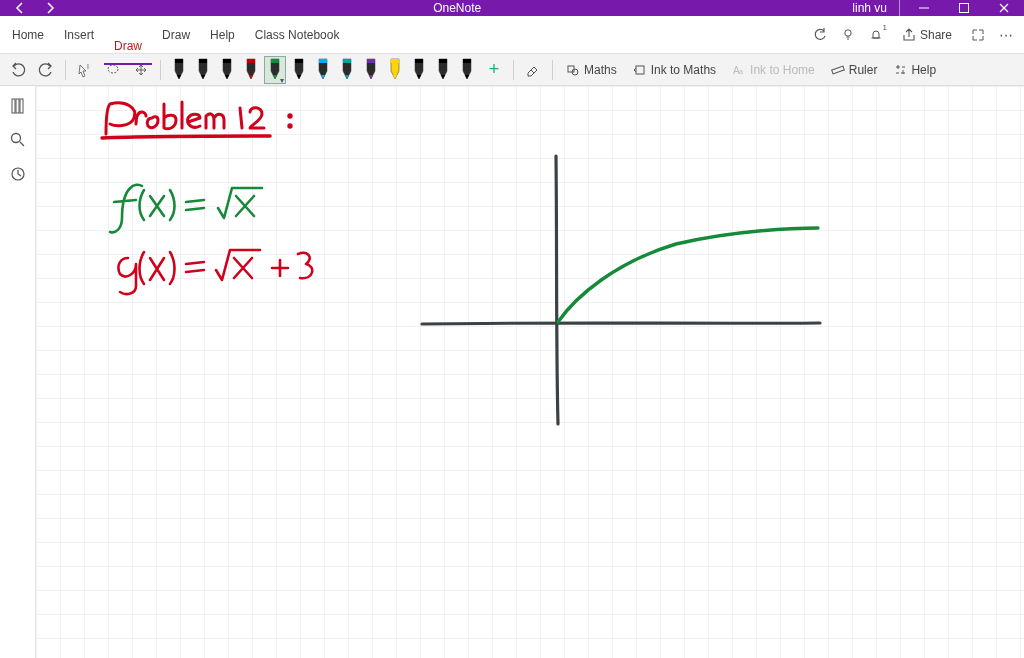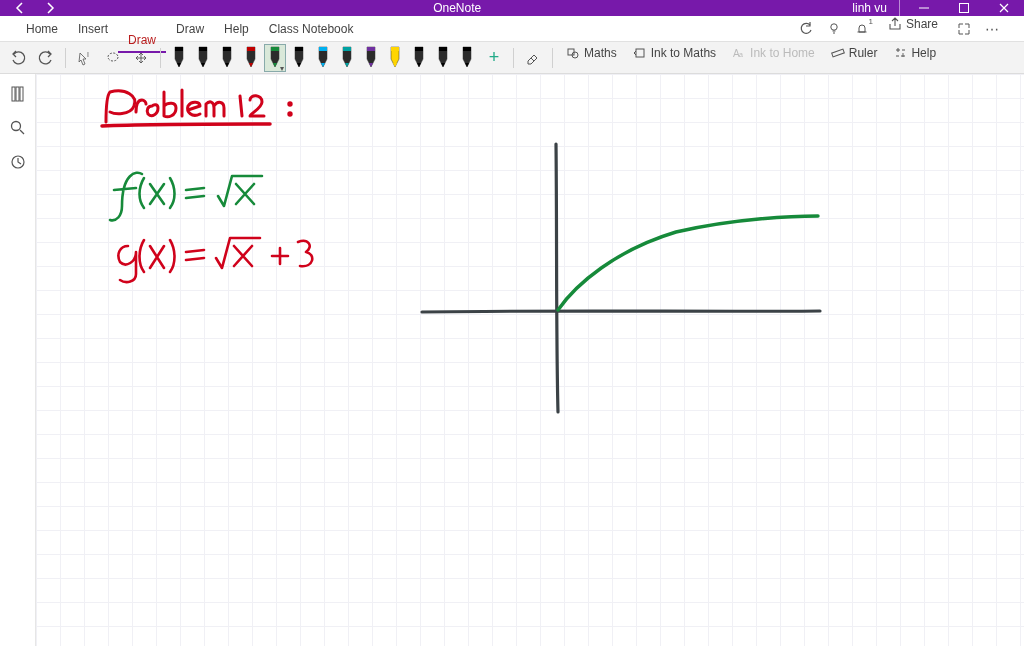--- a/index.html
+++ b/index.html
@@ -13,41 +13,41 @@
   .titlebar .navbtns { display:flex; gap:6px; padding:0 8px; }
   .titlebar .navbtn { width:24px; height:24px; display:flex; align-items:center; justify-content:center; }
   .titlebar .title-center { flex:1; text-align:center; }
   .titlebar .user { padding:0 8px;text-align:center; }
   .titlebar .sep { width:1px; height:16px; background:rgba(255,255,255,0.5); margin:0 4px; }
   .titlebar .winbtns { display:flex; }
   .titlebar .winbtn { width:40px; height:28px; display:flex; align-items:center; justify-content:center; }
 
   
   .menubar {
-    height: 26px; background: #fff; border-bottom: 1px solid #e1e1e1;
+    height: 38px; background: #fff; border-bottom: 1px solid #e1e1e1;
     display:flex; align-items:center; font-size:12px; color:#444;
-    padding:0 16px;
+    padding:0 2px;
   }
   .menu-item { padding:0 10px; height:100%; display:flex; align-items:center; }
   .menu-item.active { color:#b91c1c; border-bottom:2px solid #7719AA;margin-top:24px; }
   .menu-spacer { flex:1; }
   .menu-right { display:flex; align-items:center; gap:12px; padding-right:8px; }
   .menu-right .ico { width:16px; height:16px; display:flex; align-items:center; justify-content:center; }
 
   
   .toolbar {
     height: 32px; background:#f3f3f3; border-bottom:1px solid #dcdcdc;
     display:flex; align-items:center; padding:0 6px; gap:4px;
   }
   .tb-btn { width:24px; height:24px; display:flex; align-items:center; justify-content:center; font-size:14px; color:#555; }
   .tb-sep { width:1px; height:20px; background:#d0d0d0; margin:0 3px; }
   .pens { display:flex; gap:2px; align-items:center; }
   .pen-slot { width:22px; height:28px; display:flex; align-items:center; justify-content:center; position:relative; }
   .pen-slot.selected { background:#d9e8d9; border:1px solid #8aa; }
-  .tb-text-btn { display:flex; gap:4px; padding:0 6px; height:24px; font-size:12px; color:#444; }
+  .tb-text-btn { display:flex; align-items:center; gap:4px; padding:0 6px; height:24px; font-size:12px; color:#444; }
   .tb-text-btn.disabled { color:#bbb; }
 
   
   .content { display:flex; height: calc(658px - 28px - 26px - 32px); }
   .quickbar { width:36px; background:#fff; border-right:1px solid #e6e6e6; display:flex; flex-direction:column; align-items:center; gap:10px; padding-top:8px; }
   .quickbar .qbtn { width:24px; height:24px; display:flex; align-items:center; justify-content:center; color:#555; }
 
   .canvas {
     flex:1; position:relative; background:#fff;
     background-image:

